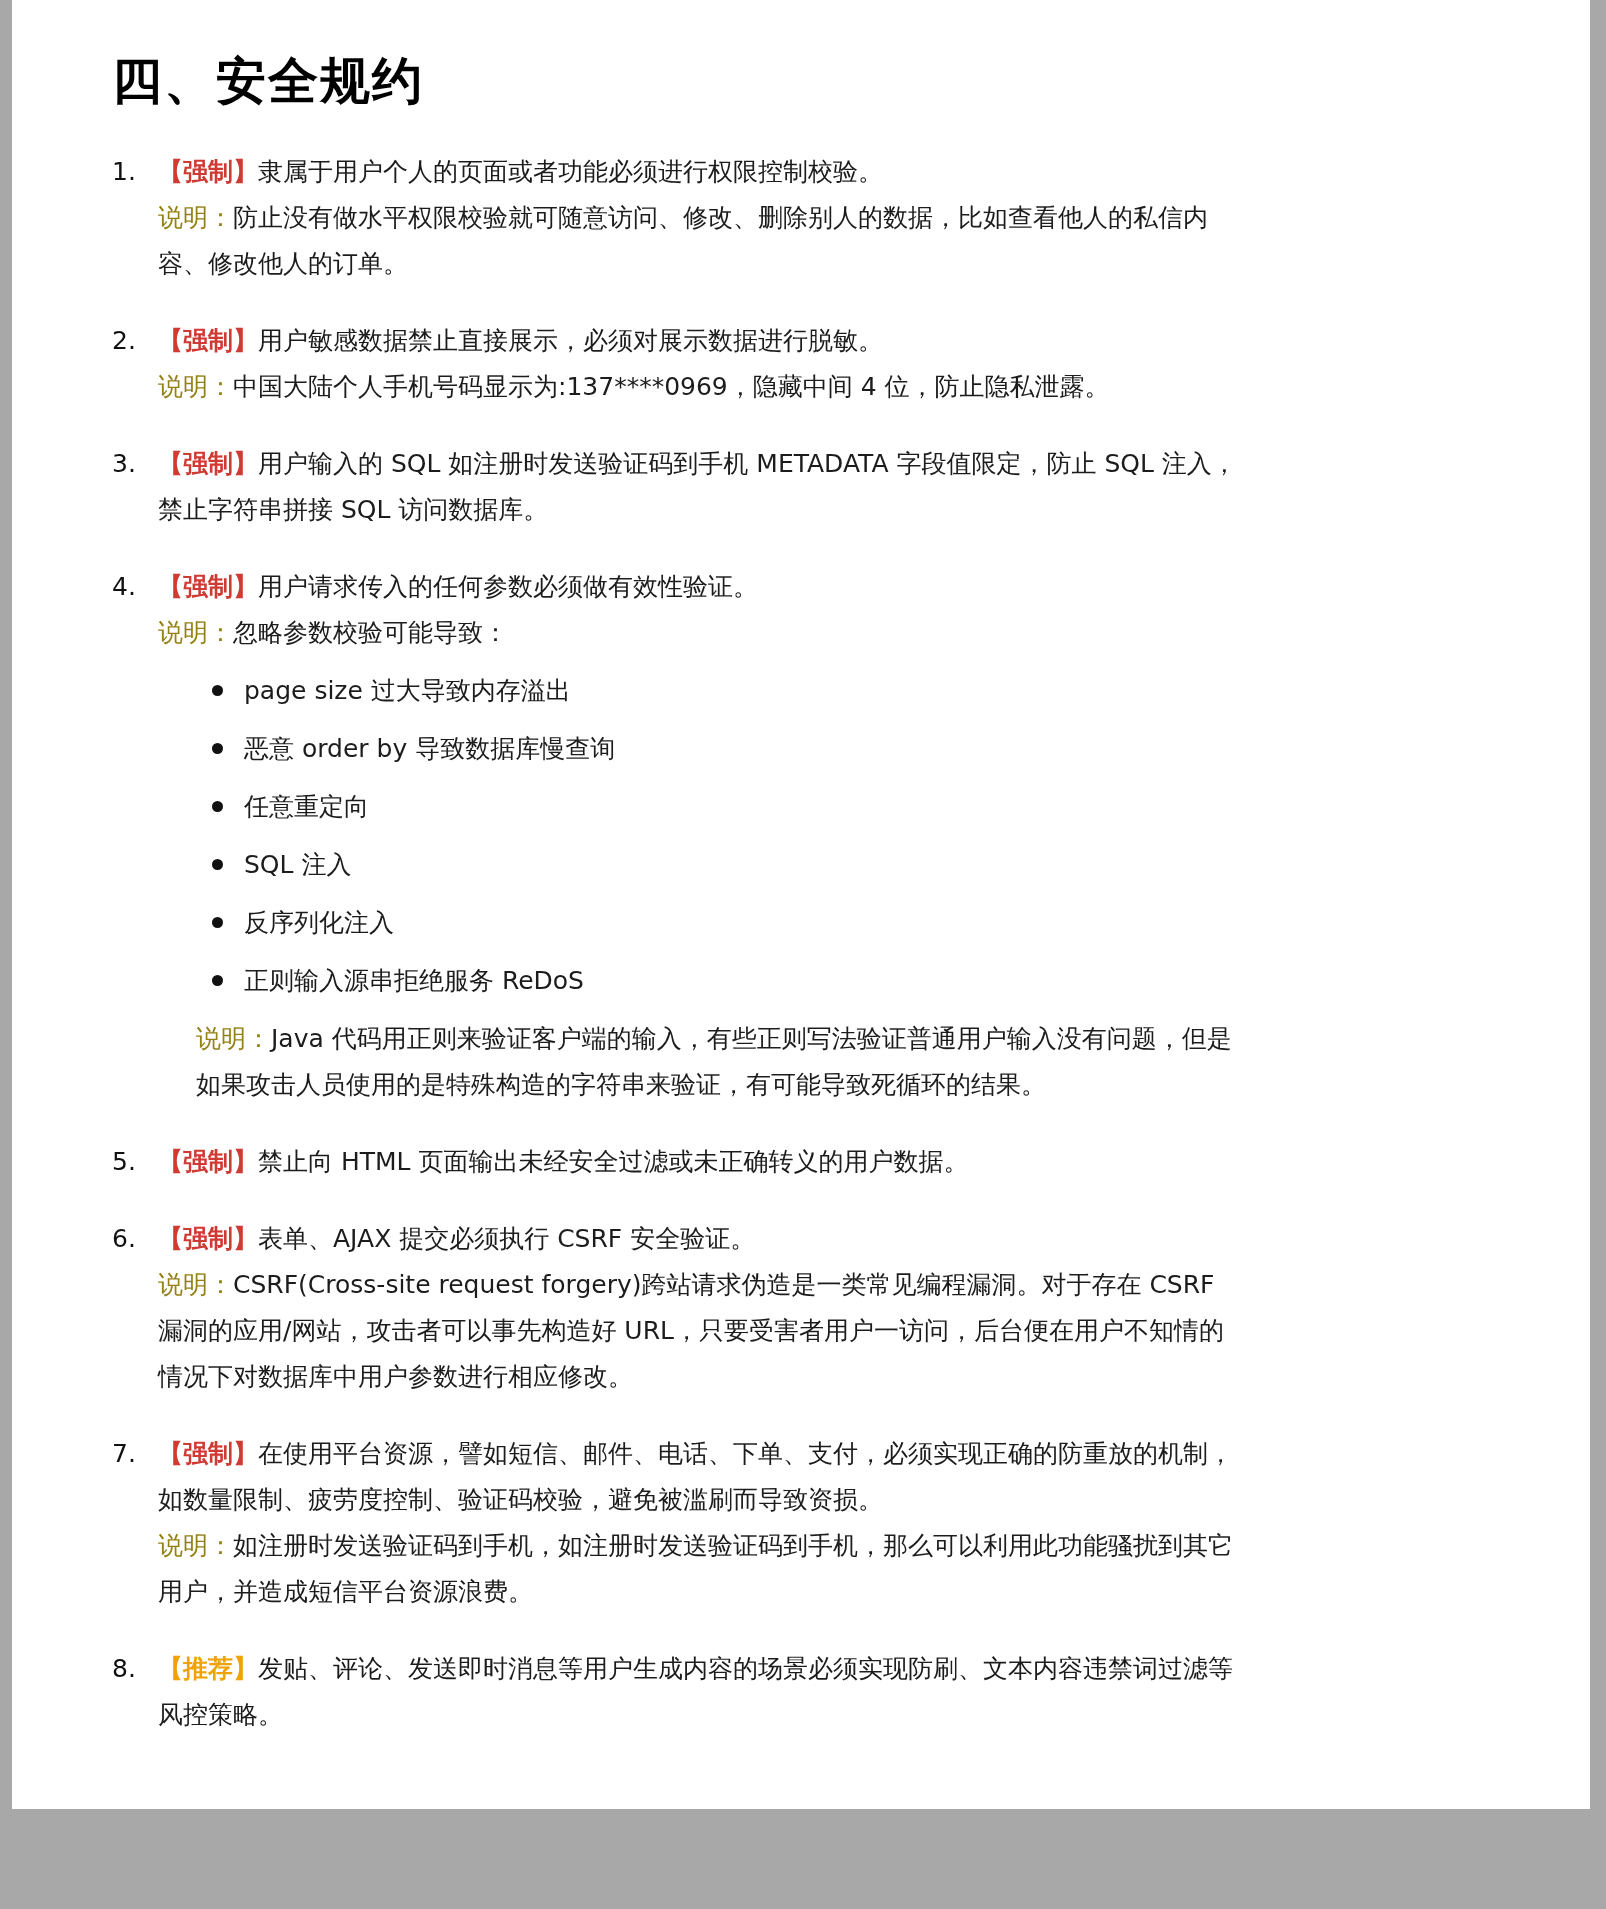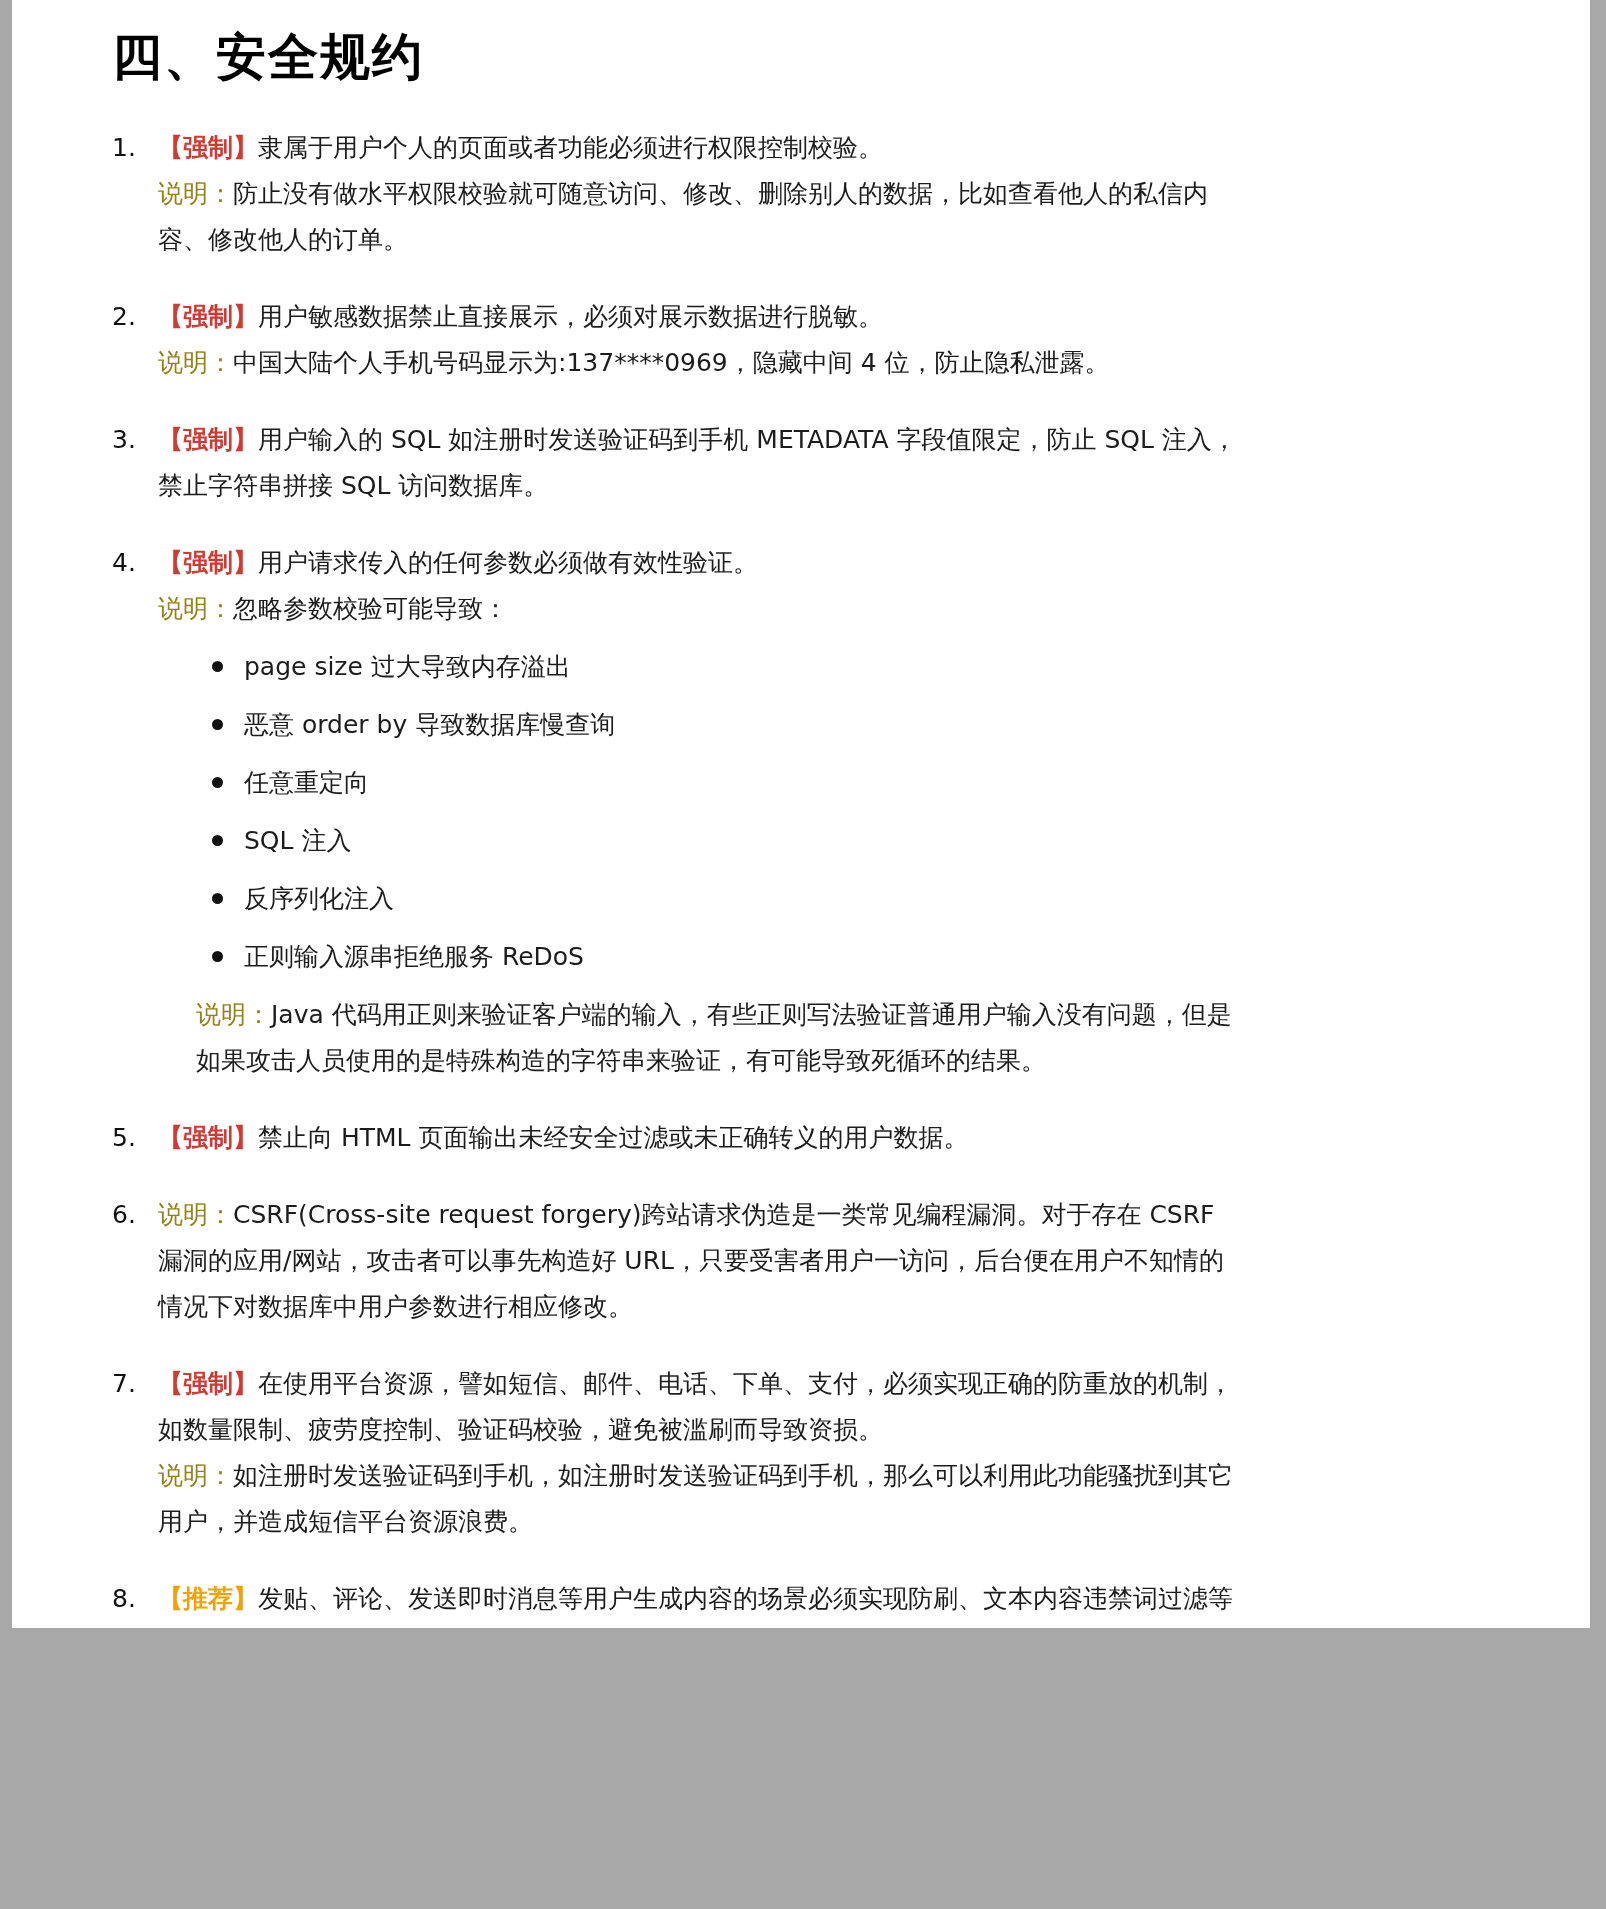--- a/index.html
+++ b/index.html
@@ -10,23 +10,23 @@
     background: #a8a8a8;
     font-family: "DejaVu Sans", "Liberation Sans", sans-serif;
     width: 1606px;
     height: 1909px;
     overflow: hidden;
   }
   .page {
     background: #ffffff;
     margin-left: 12px;
     margin-right: 16px;
-    height: 1628px;
+    height: 1809px;
     box-sizing: border-box;
-    padding: 18px 0 30px 0;
+    padding: 42px 0 30px 0;
     overflow: hidden;
   }
   .content {
     padding-left: 100px;
     padding-right: 352px;
   }
   .page-title {
     font-size: 50px;
     font-weight: bold;
     color: #000000;
@@ -136,20 +136,21 @@
         </div>
         <div class="rule">
           <div class="rule-number">5.</div>
           <div class="rule-body">
             <p class="rule-text"><span class="tag tag-mandatory">【强制】</span><span class="rule-text-content">禁止向 HTML 页面输出未经安全过滤或未正确转义的用户数据。</span></p>
           </div>
         </div>
         <div class="rule">
           <div class="rule-number">6.</div>
           <div class="rule-body">
+            <p class="rule-text"><span class="tag tag-mandatory">【强制】</span><span class="rule-text-content">表单、AJAX 提交必须执行 CSRF 安全验证。</span></p>
             <p class="note "><span class="note-label">说明：</span><span class="note-text">CSRF(Cross-site request forgery)跨站请求伪造是一类常见编程漏洞。对于存在 CSRF 漏洞的应用/网站，攻击者可以事先构造好 URL，只要受害者用户一访问，后台便在用户不知情的情况下对数据库中用户参数进行相应修改。</span></p>
           </div>
         </div>
         <div class="rule">
           <div class="rule-number">7.</div>
           <div class="rule-body">
             <p class="rule-text"><span class="tag tag-mandatory">【强制】</span><span class="rule-text-content">在使用平台资源，譬如短信、邮件、电话、下单、支付，必须实现正确的防重放的机制，如数量限制、疲劳度控制、验证码校验，避免被滥刷而导致资损。</span></p>
             <p class="note "><span class="note-label">说明：</span><span class="note-text">如注册时发送验证码到手机，如注册时发送验证码到手机，那么可以利用此功能骚扰到其它用户，并造成短信平台资源浪费。</span></p>
           </div>
         </div>

